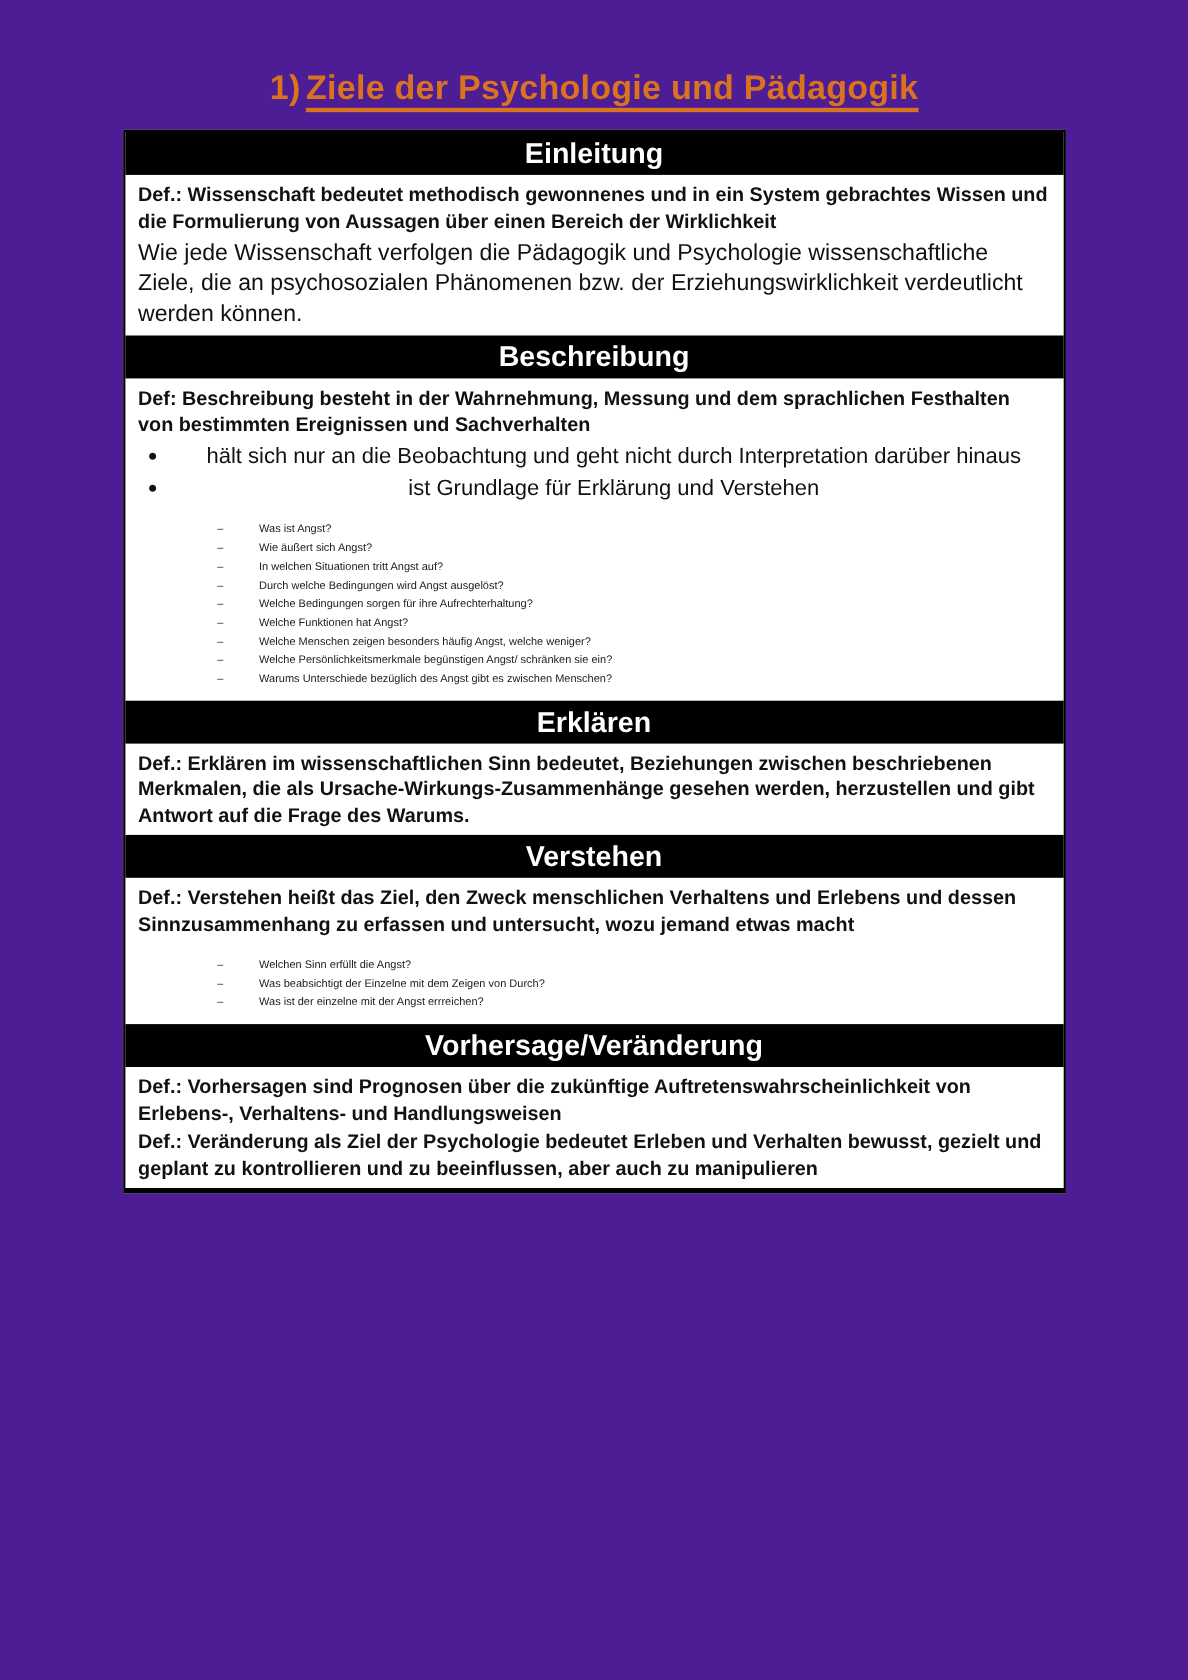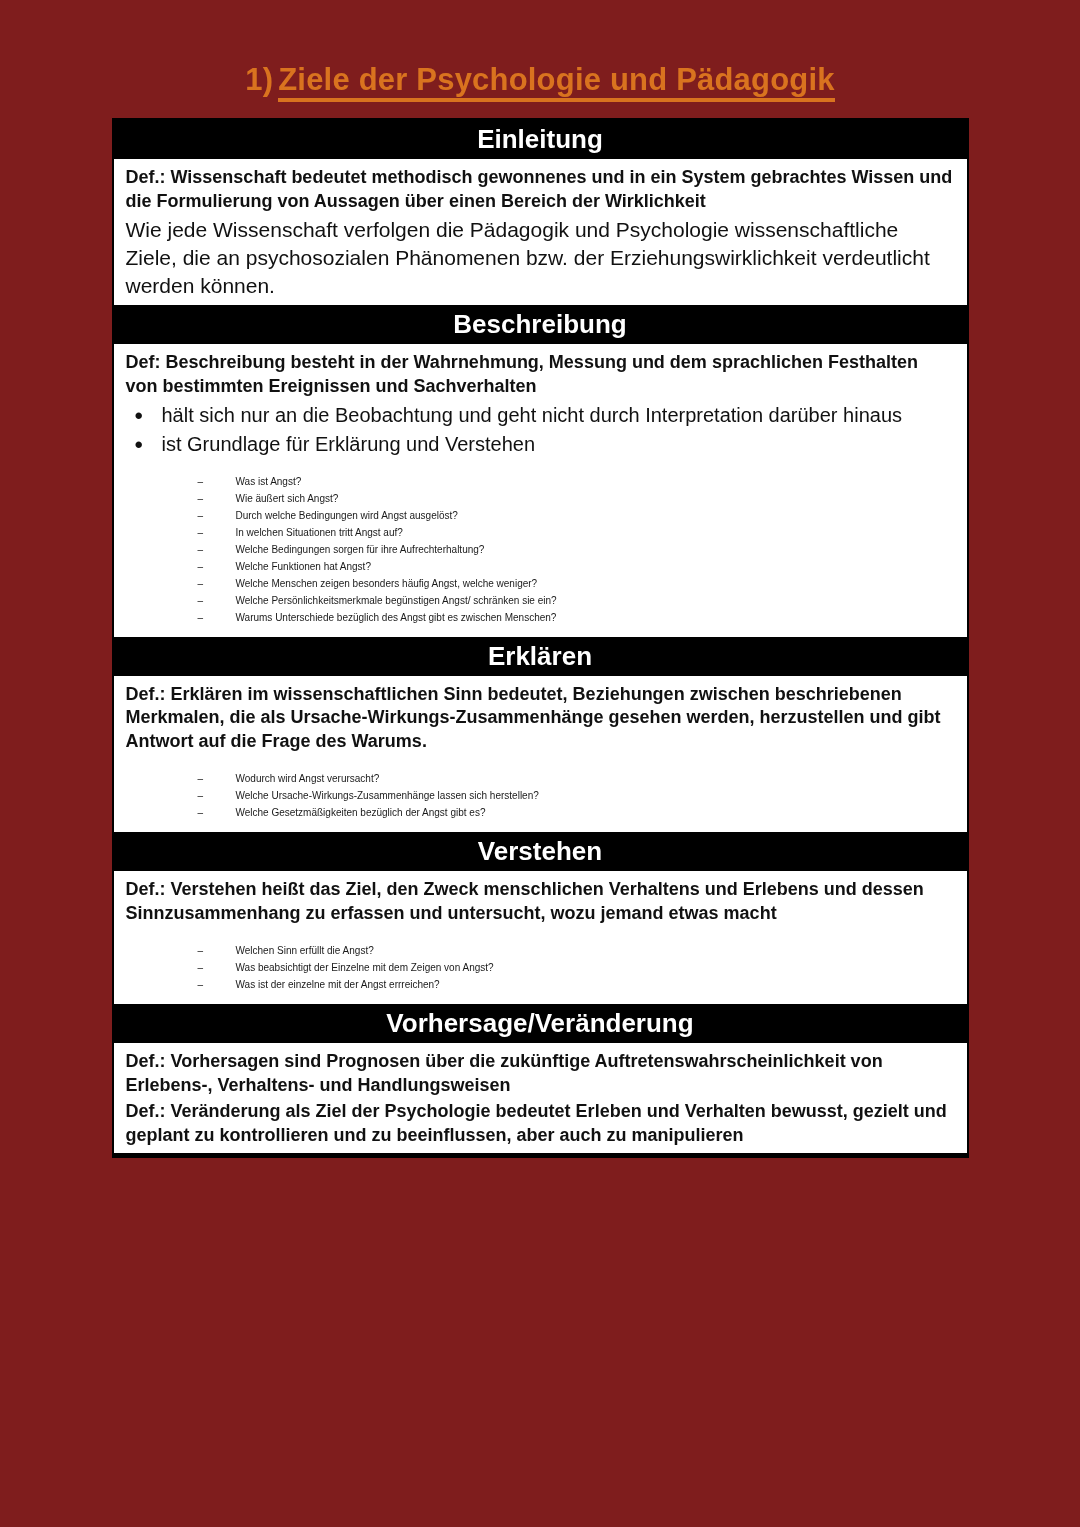--- a/index.html
+++ b/index.html
@@ -10,21 +10,21 @@
   body {
     width: 1080px;
     height: 1527px;
     overflow: hidden;
     font-family: "Liberation Sans", sans-serif;
     color: #111111;
   }
   .page {
     width: 1080px;
     height: 1527px;
-    background: #7f1d1d;
+    background: #4c1d95;
     position: relative;
   }
   .title {
     margin: 0;
     padding-top: 62px;
     text-align: center;
     font-size: 31px;
     font-weight: bold;
     color: #D9731F;
     letter-spacing: 0.2px;
@@ -69,20 +69,21 @@
   ul.bullets {
     list-style: none;
     margin: 2px 0 2px 0;
     padding: 0;
   }
   ul.bullets li {
     position: relative;
     padding-left: 36px;
     font-size: 20px;
     line-height: 1.45;
+    text-align: center;
   }
   ul.bullets li::before {
     content: "\2022";
     position: absolute;
     left: 9px;
     top: -2px;
     font-size: 24px;
   }
   ul.dashes {
     list-style: none;
@@ -127,48 +128,43 @@
         <div class="sec-header">Beschreibung</div>
         <div class="sec-body">
           <p class="def">Def: Beschreibung besteht in der Wahrnehmung, Messung und dem sprachlichen Festhalten von bestimmten Ereignissen und Sachverhalten</p>
           <ul class="bullets">
             <li>hält sich nur an die Beobachtung und geht nicht durch Interpretation darüber hinaus</li>
             <li>ist Grundlage für Erklärung und Verstehen</li>
           </ul>
           <ul class="dashes">
             <li>Was ist Angst?</li>
             <li>Wie äußert sich Angst?</li>
+            <li>In welchen Situationen tritt Angst auf?</li>
             <li>Durch welche Bedingungen wird Angst ausgelöst?</li>
-            <li>In welchen Situationen tritt Angst auf?</li>
             <li>Welche Bedingungen sorgen für ihre Aufrechterhaltung?</li>
             <li>Welche Funktionen hat Angst?</li>
             <li>Welche Menschen zeigen besonders häufig Angst, welche weniger?</li>
             <li>Welche Persönlichkeitsmerkmale begünstigen Angst/ schränken sie ein?</li>
             <li>Warums Unterschiede bezüglich des Angst gibt es zwischen Menschen?</li>
           </ul>
         </div>
       </section>
       <section class="doc-section">
         <div class="sec-header">Erklären</div>
         <div class="sec-body">
           <p class="def">Def.: Erklären im wissenschaftlichen Sinn bedeutet, Beziehungen zwischen beschriebenen Merkmalen, die als Ursache-Wirkungs-Zusammenhänge gesehen werden, herzustellen und gibt Antwort auf die Frage des Warums.</p>
-          <ul class="dashes">
-            <li>Wodurch wird Angst verursacht?</li>
-            <li>Welche Ursache-Wirkungs-Zusammenhänge lassen sich herstellen?</li>
-            <li>Welche Gesetzmäßigkeiten bezüglich der Angst gibt es?</li>
-          </ul>
         </div>
       </section>
       <section class="doc-section">
         <div class="sec-header">Verstehen</div>
         <div class="sec-body">
           <p class="def">Def.: Verstehen heißt das Ziel, den Zweck menschlichen Verhaltens und Erlebens und dessen Sinnzusammenhang zu erfassen und untersucht, wozu jemand etwas macht</p>
           <ul class="dashes">
             <li>Welchen Sinn erfüllt die Angst?</li>
-            <li>Was beabsichtigt der Einzelne mit dem Zeigen von Angst?</li>
+            <li>Was beabsichtigt der Einzelne mit dem Zeigen von Durch?</li>
             <li>Was ist der einzelne mit der Angst errreichen?</li>
           </ul>
         </div>
       </section>
       <section class="doc-section">
         <div class="sec-header">Vorhersage/Veränderung</div>
         <div class="sec-body">
           <p class="def">Def.: Vorhersagen sind Prognosen über die zukünftige Auftretenswahrscheinlichkeit von Erlebens-, Verhaltens- und Handlungsweisen</p>
           <p class="def">Def.: Veränderung als Ziel der Psychologie bedeutet Erleben und Verhalten bewusst, gezielt und geplant zu kontrollieren und zu beeinflussen, aber auch zu manipulieren</p>
         </div>

